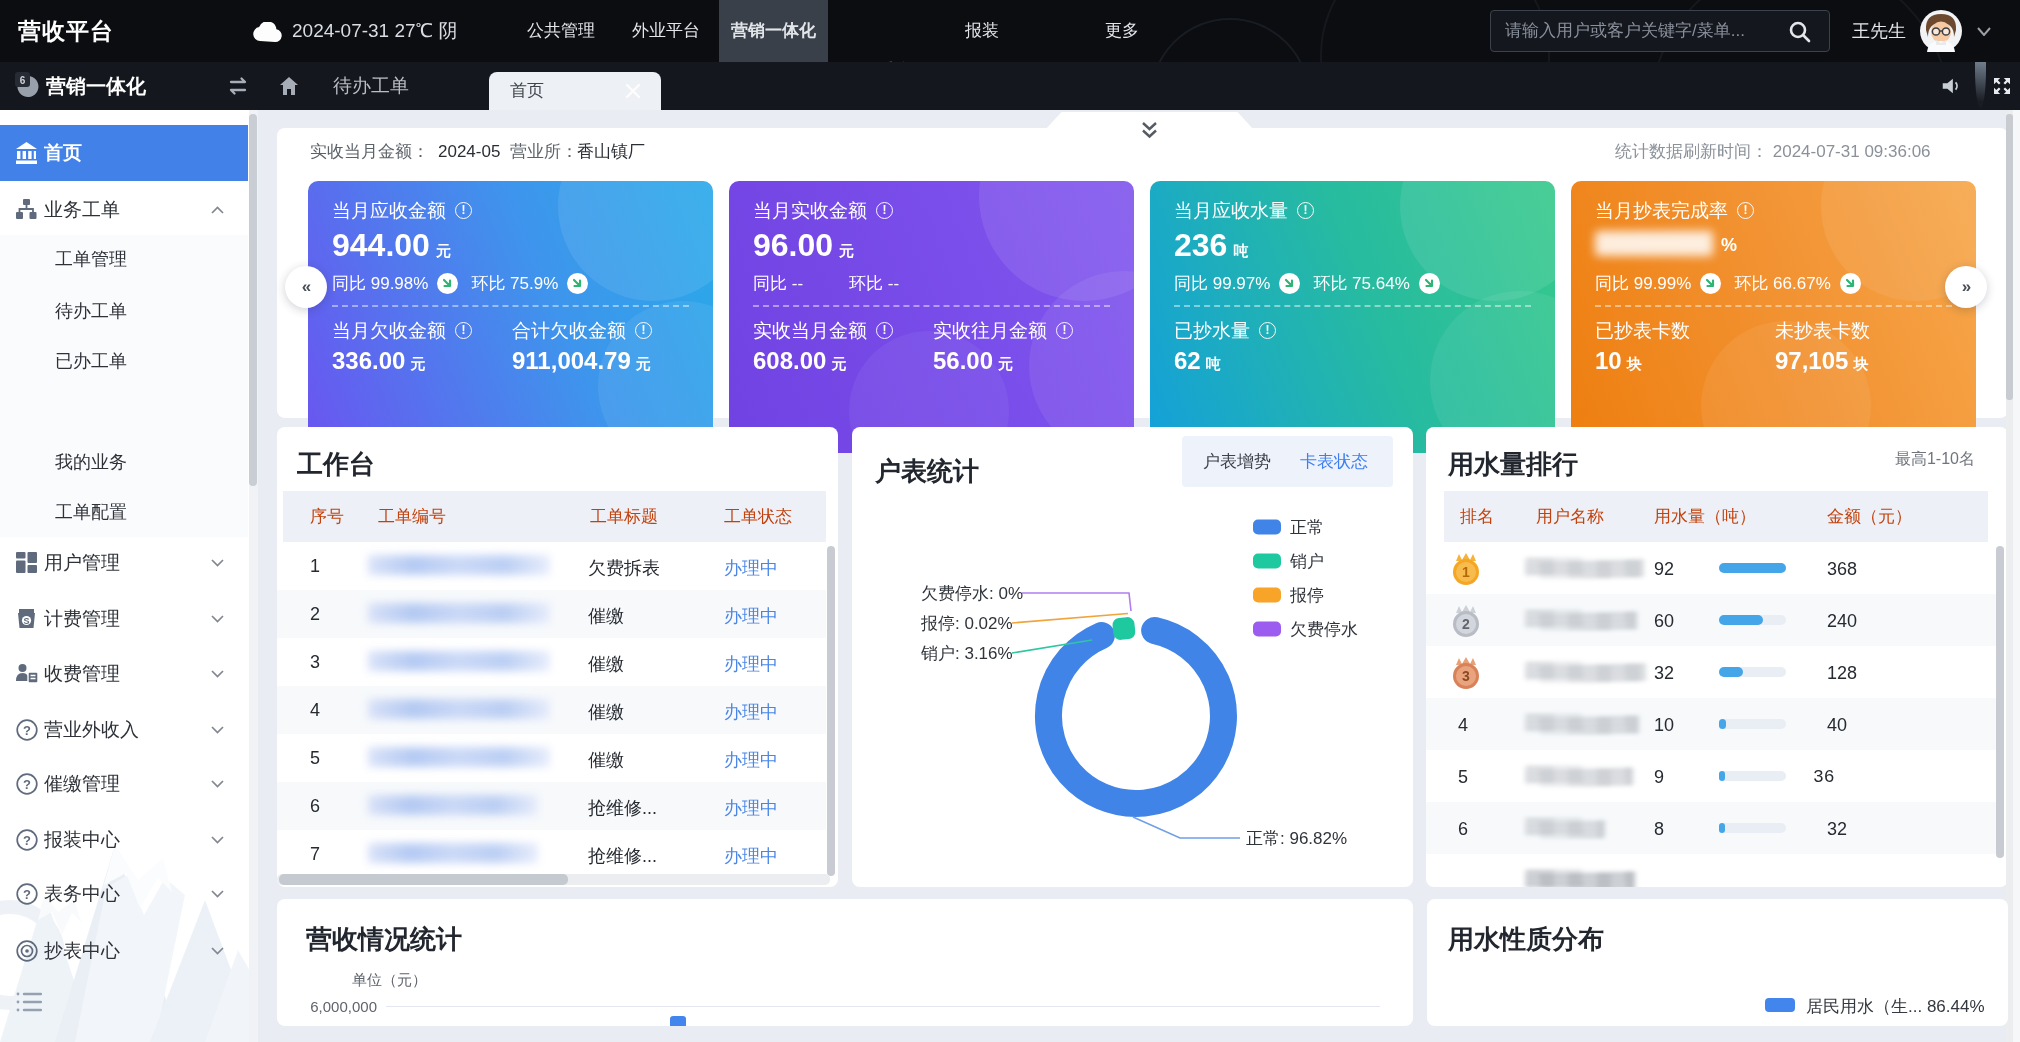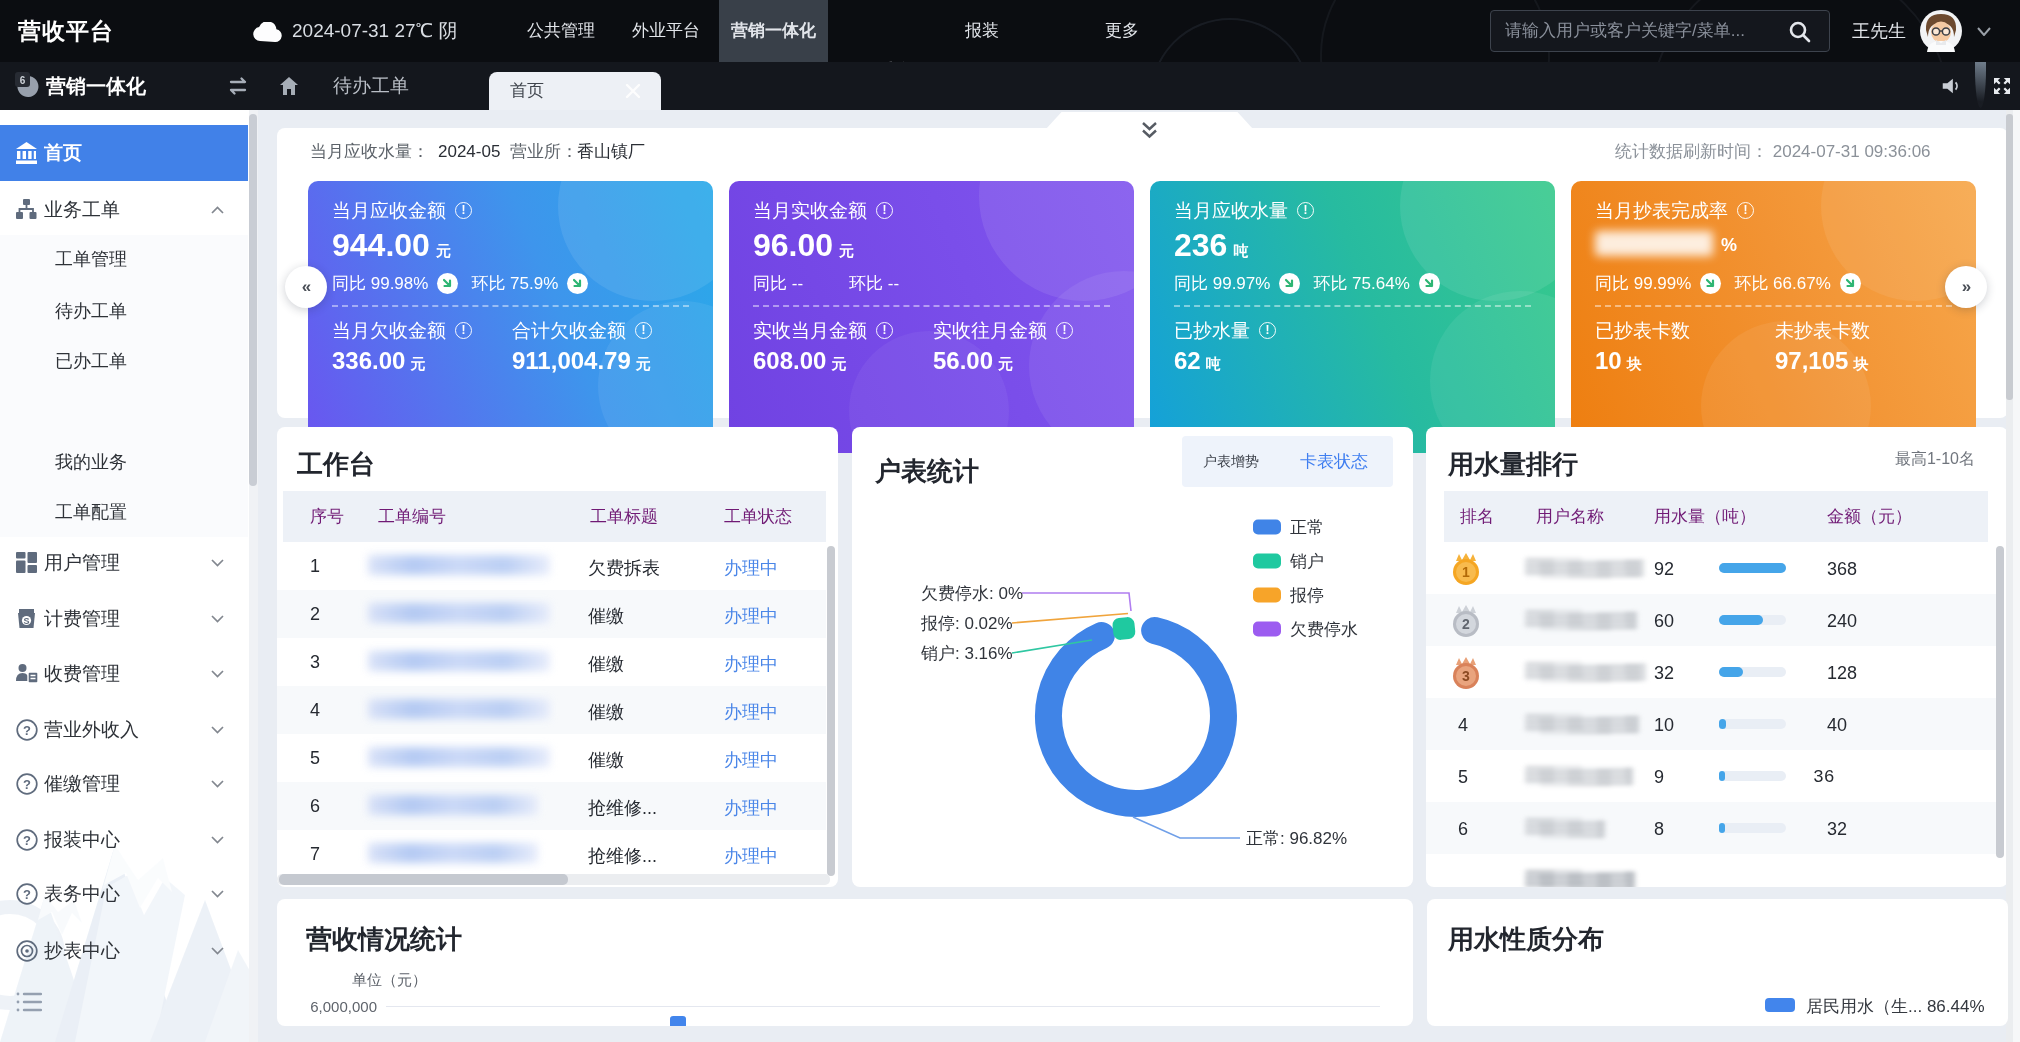--- a/index.html
+++ b/index.html
@@ -36,21 +36,21 @@
   .clab { position:absolute; top:137px; font-size:19px; height:26px; line-height:26px; }
   .cval { position:absolute; top:165px; font-size:24px; font-weight:bold; height:30px; line-height:30px; }
   .cval .un { font-size:15px; margin-left:5px; }
   .info { display:inline-block; width:17px; height:17px; border:1.6px solid rgba(255,255,255,.95); border-radius:50%; vertical-align:-2px; margin-left:9px; position:relative; }
   .info:after { content:"!"; position:absolute; left:0; right:0; top:-6px; text-align:center; font-size:12px; font-weight:bold; }
   .badge { display:inline-block; width:21px; height:21px; background:#fff; border-radius:50%; vertical-align:-5px; margin-left:9px; position:relative; }
   .arrbtn { top:266px; width:42px; height:42px; background:#fff; border-radius:50%; box-shadow:0 2px 10px rgba(30,40,60,.22); text-align:center; line-height:42px; font-size:17px; color:#494e56; font-weight:bold; letter-spacing:-1px; }
   .wcard { background:#fff; border-radius:8px; overflow:hidden; }
   .wtitle { position:absolute; font-size:26px; font-weight:bold; color:#22262e; }
   .thead { position:absolute; background:#edf1f7; }
-  .th { position:absolute; font-size:17px; color:#701a75; height:39px; line-height:51px; }
+  .th { position:absolute; font-size:17px; color:#c2410c; height:39px; line-height:51px; }
   .td { position:absolute; font-size:18px; color:#262a31; }
   .blur1 { position:absolute; height:20px; border-radius:2px; background:linear-gradient(90deg,#d4def7 0%,#a8c1f1 25%,#c3d3f6 50%,#b0c7f2 75%,#e4eafb 100%); filter:blur(4px); opacity:.85; }
   .blur2 { position:absolute; height:18px; border-radius:2px; background:repeating-linear-gradient(178deg,#8b9199 0 2.5px,#edeff2 2.5px 6px); filter:blur(2.4px); opacity:.72; }
   .rowbg { position:absolute; background:#f7f9fb; }
   .lnk { color:#4a86e8; }
 </style>
 </head>
 <body>
 
 <div class="abs topbar">
@@ -266,21 +266,21 @@
   <div class="abs" style="left:249px;top:0;width:9px;height:932px;background:#f0f2f5;"></div>
   <div class="abs" style="left:249px;top:4px;width:8px;height:372px;background:#c9cdd4;border-radius:4px;"></div>
 </div>
 
 <div class="abs notch"></div>
 <div class="abs panel"></div>
 <svg class="abs" style="left:1140px;top:121px;" width="19" height="19" viewBox="0 0 19 19">
     <path d="M3 2 L9.5 8 L16 2" fill="none" stroke="#565b63" stroke-width="2.4"></path>
     <path d="M3 9.5 L9.5 15.5 L16 9.5" fill="none" stroke="#565b63" stroke-width="2.4"></path>
   </svg>
-<div class="abs ftxt" style="left:310px;color:#5c6269;">当月应收水量：</div>
+<div class="abs ftxt" style="left:310px;color:#5c6269;">实收当月金额：</div>
 <div class="abs ftxt" style="left:438px;color:#2a2e35;">2024-05</div>
 <div class="abs ftxt" style="left:510px;color:#5c6269;">营业所：</div>
 <div class="abs ftxt" style="left:577px;color:#2a2e35;">香山镇厂</div>
 <div class="abs ftxt" style="left:1615px;color:#8b9199;">统计数据刷新时间：&nbsp;2024-07-31 09:36:06</div>
 
 <div class="abs card" style="left:308px;background:linear-gradient(68deg,#6a55f0 0%,#3e95ec 60%,#29aae9 100%);">
   <div class="circ" style="left:250px;top:-70px;width:190px;height:190px;"></div>
   <div class="circ" style="left:290px;top:120px;width:170px;height:170px;background:rgba(255,255,255,.07);"></div>
   <div class="ct">当月应收金额<span class="info"></span></div>
   <div class="cv">944.00<span class="un">元</span></div>
@@ -381,21 +381,21 @@
     <div class="td" style="left:311px;top:417px;">抢维修...</div>
     <div class="td lnk" style="left:447px;top:417px;">办理中</div>
   <div class="abs" style="left:550px;top:119px;width:8px;height:330px;background:#c8cbd1;border-radius:4px;"></div>
   <div class="abs" style="left:0;top:447px;width:553px;height:11px;background:#ebedf0;border-radius:5px;"></div>
   <div class="abs" style="left:2px;top:447px;width:289px;height:11px;background:#c5c9d0;border-radius:5px;"></div>
 </div>
 
 <div class="abs wcard" style="left:852px;top:427px;width:561px;height:460px;">
   <div class="wtitle" style="left:23px;top:27px;">户表统计</div>
   <div class="abs" style="left:330px;top:9px;width:211px;height:51px;background:#eef3fb;border-radius:4px;"></div>
-  <div class="abs" style="left:351px;top:9px;height:60px;line-height:51px;font-size:14px;color:#3c414a;">户表增势</div>
+  <div class="abs" style="left:351px;top:9px;height:60px;line-height:51px;font-size:17px;color:#3c414a;">户表增势</div>
   <div class="abs" style="left:448px;top:9px;height:51px;line-height:51px;font-size:17px;color:#3f7ef0;">卡表状态</div>
   <svg class="abs" style="left:0;top:60px;" width="561" height="400" viewBox="0 0 561 400">
     <g fill="none">
       <path stroke="#4084e7" stroke-width="27" stroke-linecap="round" d="M 302.64 143.50 A 87.5 87.5 0 1 1 249.39 148.61"></path>
       <rect x="260.9" y="130.5" width="22" height="22" rx="7" fill="#1fc9a0" transform="rotate(-6 271.9 141.5)" stroke="none"></rect>
 
       <polyline points="170,106 277,106 279,124" stroke="#b07df0" stroke-width="1.6"></polyline>
       <polyline points="160,136 276,126.5" stroke="#f0a43c" stroke-width="1.6"></polyline>
       <polyline points="160,166 240,153" stroke="#2fc7a2" stroke-width="1.6"></polyline>
       <polyline points="281,330 328,351 388,351" stroke="#6f9fe8" stroke-width="1.6"></polyline>

